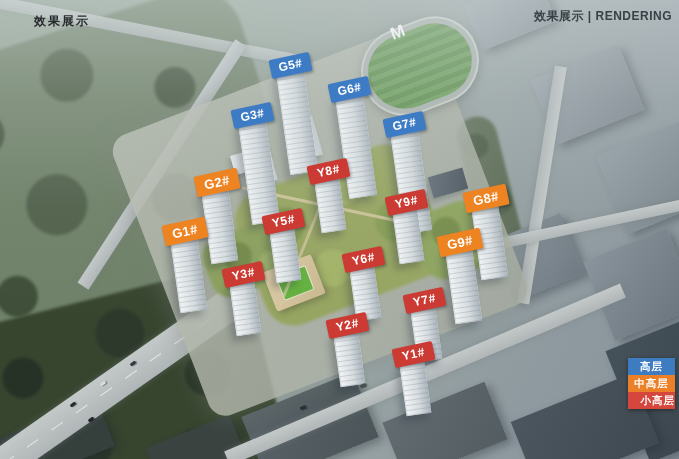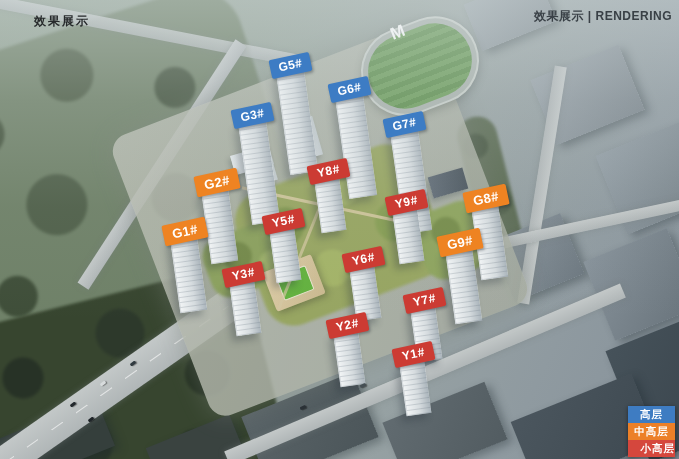--- a/index.html
+++ b/index.html
@@ -33,21 +33,21 @@
   .car{position:absolute;width:6px;height:3px;border-radius:1px;box-shadow:1px 1px 1px rgba(0,0,0,.4);}
   
   .stadium{position:absolute;left:360px;top:22px;width:120px;height:88px;transform:rotate(-21deg);}
   .std-track{position:absolute;inset:0;border-radius:44px;background:#a9b2ad;border:2px solid #c6cdc8;box-shadow:0 3px 8px rgba(50,60,55,.3);}
   .std-field{position:absolute;inset:7px;border-radius:38px;
     background:repeating-linear-gradient(180deg,#6d9d5c 0 5px,#5e8f4e 5px 10px);}
   .std-logo{position:absolute;left:44px;top:-5px;color:rgba(255,255,255,.95);font-weight:bold;font-size:17px;}
   
   .title{position:absolute;left:34px;top:13px;font-size:12px;font-weight:bold;color:#26292b;letter-spacing:2px;}
   .watermark{position:absolute;right:7px;top:8px;font-size:12px;font-weight:bold;color:#394046;letter-spacing:.5px;}
-  .legend{position:absolute;left:628px;top:358px;width:47px;box-shadow:0 1px 4px rgba(0,0,0,.45);margin-top:48px;}
+  .legend{position:absolute;left:628px;top:358px;width:47px;box-shadow:0 1px 4px rgba(0,0,0,.45);}
   .legend-row{height:17px;line-height:17px;font-size:10.5px;font-weight:bold;color:#fff;text-align:center;letter-spacing:1px;}
   .lg-blue{background:#3E7CC2;}.lg-orange{background:#EC8028;}.lg-red{background:#D5473D;text-align:right;}
   .haze{position:absolute;inset:0;pointer-events:none;
     background:linear-gradient(180deg,rgba(216,225,227,.45) 0%,rgba(205,214,216,.22) 22%,rgba(190,200,200,.06) 45%,rgba(160,170,168,0) 70%);}
 </style>
 </head>
 <body>
 
 <div class="scene">
 

